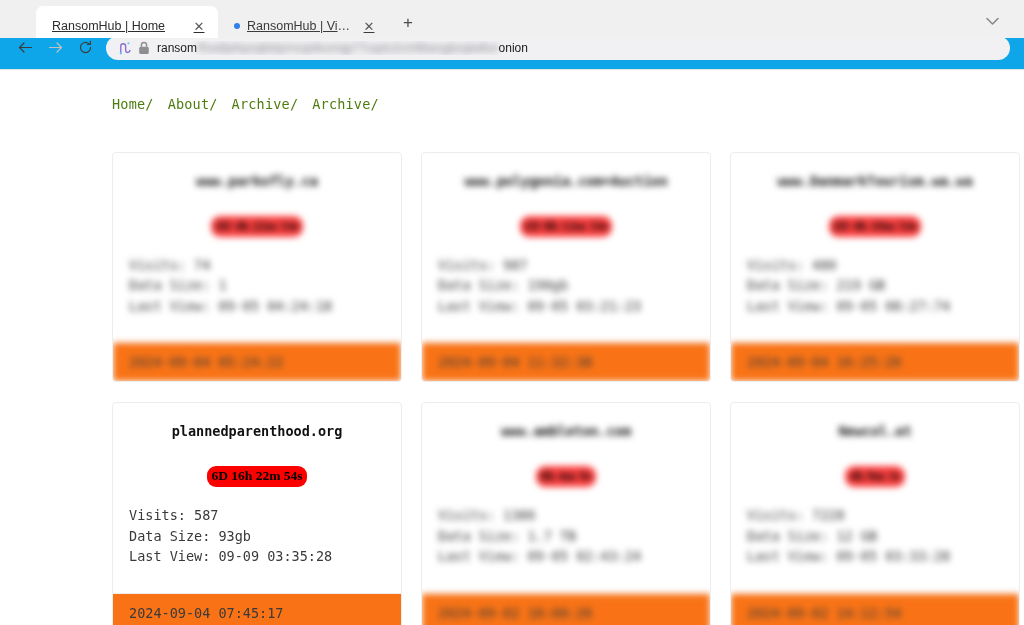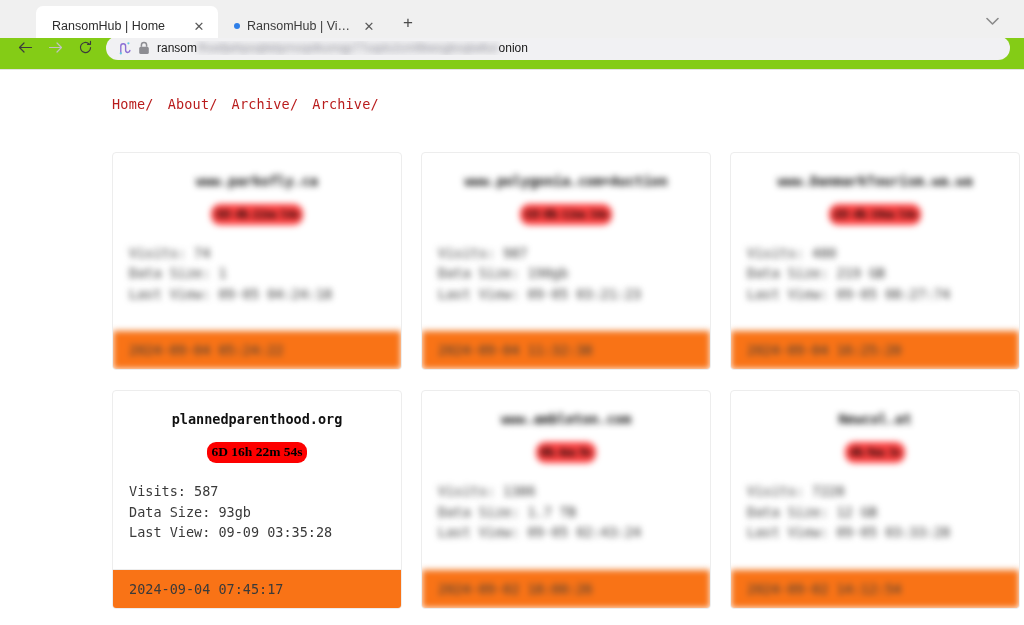--- a/index.html
+++ b/index.html
@@ -36,20 +36,21 @@
     height: 32px;
     display: flex;
     align-items: center;
     padding: 8px 10px 0 16px;
     font-size: 12.5px;
     color: #2d2d2d;
     position: relative;
     min-width: 170px;
     border-radius: 7px 7px 0 0;
     white-space: nowrap;
+    text-decoration: underline;
   }
   .tab.active {
     background: #ffffff;
     width: 182px;
   }
   .tab.inactive {
     background: transparent;
     width: 170px;
     color: #3b3b3b;
   }
@@ -96,21 +97,21 @@
     height: 28px;
     display: flex;
     align-items: center;
     justify-content: center;
     margin: 0 18px 3px 0;
   }
 
   .toolbar {
     height: 32px;
     flex: 0 0 32px;
-    background: #84cc16;
+    background: #0ea5e9;
     display: flex;
     align-items: center;
     padding: 0 14px 12px 10px;
     border-bottom: 1px solid #e3e3e3;
   }
   .nav-btn {
     width: 30px;
     height: 26px;
     display: flex;
     align-items: center;
@@ -175,21 +176,21 @@
     letter-spacing: -0.3px;
   }
   .site-nav {
     display: flex;
     gap: 14px;
     padding-right: 12px;
   }
   .site-nav a {
     font-family: "DejaVu Sans Mono", "Liberation Mono", monospace;
     font-size: 13.5px;
-    color: #b91c1c;
+    color: #4d7c0f;
     text-decoration: none;
     letter-spacing: .2px;
   }
 
   .card-grid {
     display: grid;
     grid-template-columns: repeat(3, 290px);
     column-gap: 19px;
     row-gap: 20px;
     padding: 40px 0 0 112px;
@@ -208,21 +209,21 @@
   .card-body {
     padding: 20px 16px 26px 16px;
     min-height: 148px;
   }
   .card-title {
     font-family: "DejaVu Sans Mono", "Liberation Mono", monospace;
     font-size: 13.5px;
     font-weight: 700;
     color: #111111;
     text-align: center;
-    margin-bottom: 15px;
+    margin-bottom: 27px;
     white-space: nowrap;
   }
   .countdown-wrap { text-align: center; margin-bottom: 18px; }
   .countdown {
     display: inline-block;
     background: #fd0000;
     color: #000000;
     font-family: Liberation Serif, serif;
     font-size: 13.5px;
     font-weight: 700;

